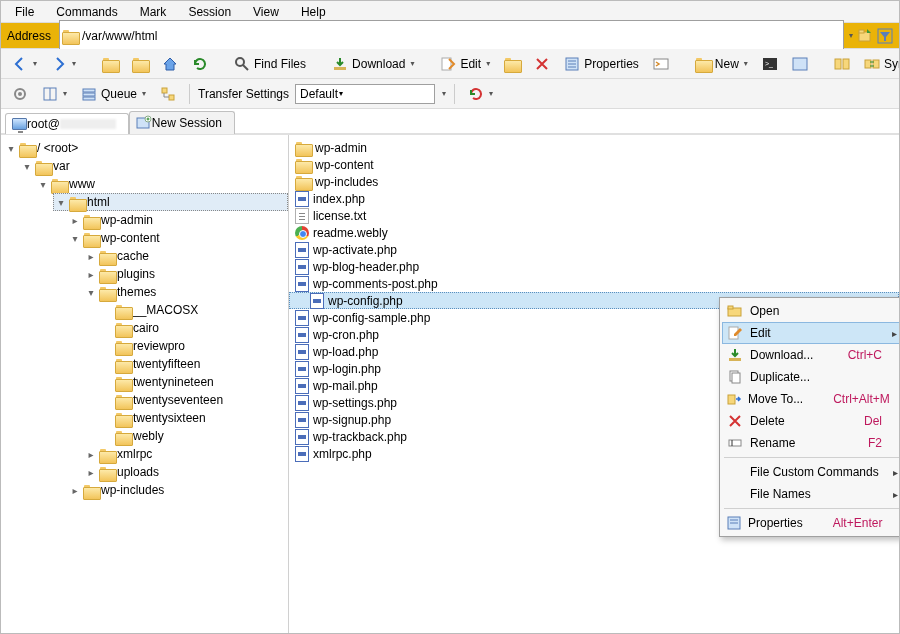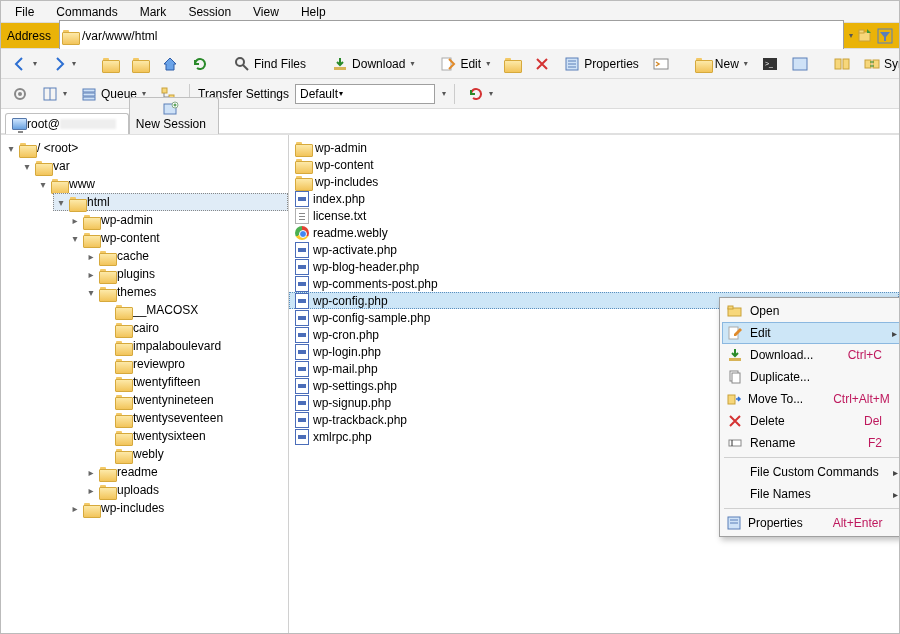--- a/index.html
+++ b/index.html
@@ -29,39 +29,39 @@
   .dd-arrow { font-size: 8px; color: #555; margin-left: 1px; }
   .sep { width: 1px; height: 20px; background: #ccc; margin: 0 4px; }
 
   .transfer-row { display: flex; align-items: center; gap: 6px; }
   .transfer-select { display: inline-flex; align-items: center; justify-content: flex-start; border: 1px solid #9f9f9f; background: #fff; height: 20px; width: 140px; padding: 0 4px; }
   .transfer-select .dd-arrow { color: #000; }
 
   
   .tab-strip { display: flex; align-items: end; height: 26px; background: #fff; border-bottom: 2px solid #e0e0e0; padding-left: 4px; gap: 0; }
   .tab { display: flex; align-items: center; padding: 3px 12px 3px 6px; border: 1px solid #c0c0c0; border-bottom: none; background: #fff; border-top-left-radius: 3px; border-top-right-radius: 3px; margin-bottom: -1px; }
-  .tab.new { background: #f2f2f2; flex-direction: column; }
+  .tab.new { background: #f2f2f2; }
 
   
   .main { flex: 1; display: flex; min-height: 0; background: #fff; }
   .tree-panel { width: 288px; border-right: 1px solid #d0d0d0; overflow: auto; padding: 4px 0; }
   .file-panel { flex: 1; position: relative; overflow: hidden; padding: 4px 0; }
 
   
   .tree ul { list-style: none; padding-left: 16px; }
   .tree > ul { padding-left: 4px; }
   .tree li { position: relative; }
   .tree-row { display: flex; align-items: center; gap: 2px; height: 18px; padding-right: 4px; white-space: nowrap; }
   .tree-row.selected { background: #e0ecf7; border: 1px dotted #888; padding-left: 1px; }
   .twist { width: 12px; text-align: center; color: #666; font-size: 10px; display: inline-block; }
 
   
   .file-list { list-style: none; }
   .file-row { display: flex; align-items: center; gap: 4px; height: 17px; padding: 0 6px; white-space: nowrap; }
-  .file-row.selected { background: #cde6f7; border: 1px dotted #5a8fbe; padding: 0 5px; height: 17px; }
+  .file-row.selected { background: #cde6f7; border: 1px dotted #5a8fbe; padding: 0 20px; height: 17px; }
 
   
   .ic { width: 16px; height: 16px; }
   .folder-icon { display:inline-block; width:16px; height:13px; position:relative; margin-top:2px; }
   .folder-icon::before { content:""; position:absolute; top:0; left:1px; width:6px; height:3px; background:#f3c967; border-radius:1px 1px 0 0; }
   .folder-icon::after { content:""; position:absolute; top:2px; left:0; width:16px; height:11px; background:linear-gradient(#fde9a8,#f2c45a); border:1px solid #d6a93c; border-radius:1px; }
   .php-icon { display:inline-block; width:14px; height:16px; background:#fff; border:1px solid #4b6db9; position:relative; }
   .php-icon::after { content:""; position:absolute; left:2px; right:2px; top:5px; height:4px; background:#4b6db9; }
   .txt-icon { display:inline-block; width:14px; height:16px; background:#fff; border:1px solid #b0b0b0; position:relative; }
   .txt-icon::after { content:""; position:absolute; left:3px; right:3px; top:4px; height:7px; background:repeating-linear-gradient(#888,#888 1px,#fff 1px,#fff 3px); }
@@ -377,27 +377,20 @@
                                   <div class="tree-row">
                                     <span class="twist">&nbsp;</span>
                                     <span class="folder-icon"></span>
                                     <span>cairo</span>
                                   </div>
                                 </li>
                                 <li>
                                   <div class="tree-row">
                                     <span class="twist">&nbsp;</span>
                                     <span class="folder-icon"></span>
-                                    <span>impalaboulevard</span>
-                                  </div>
-                                </li>
-                                <li>
-                                  <div class="tree-row">
-                                    <span class="twist">&nbsp;</span>
-                                    <span class="folder-icon"></span>
                                     <span>reviewpro</span>
                                   </div>
                                 </li>
                                 <li>
                                   <div class="tree-row">
                                     <span class="twist">&nbsp;</span>
                                     <span class="folder-icon"></span>
                                     <span>twentyfifteen</span>
                                   </div>
                                 </li>
@@ -428,21 +421,21 @@
                                     <span class="folder-icon"></span>
                                     <span>webly</span>
                                   </div>
                                 </li>
                               </ul>
                             </li>
                             <li>
                               <div class="tree-row">
                                 <span class="twist">▸</span>
                                 <span class="folder-icon"></span>
-                                <span>readme</span>
+                                <span>xmlrpc</span>
                               </div>
                             </li>
                             <li>
                               <div class="tree-row">
                                 <span class="twist">▸</span>
                                 <span class="folder-icon"></span>
                                 <span>uploads</span>
                               </div>
                             </li>
                           </ul>
@@ -510,20 +503,24 @@
         <li class="file-row">
           <span class="php-icon"></span>
           <span>wp-config-sample.php</span>
         </li>
         <li class="file-row">
           <span class="php-icon"></span>
           <span>wp-cron.php</span>
         </li>
         <li class="file-row">
           <span class="php-icon"></span>
+          <span>wp-load.php</span>
+        </li>
+        <li class="file-row">
+          <span class="php-icon"></span>
           <span>wp-login.php</span>
         </li>
         <li class="file-row">
           <span class="php-icon"></span>
           <span>wp-mail.php</span>
         </li>
         <li class="file-row">
           <span class="php-icon"></span>
           <span>wp-settings.php</span>
         </li>

